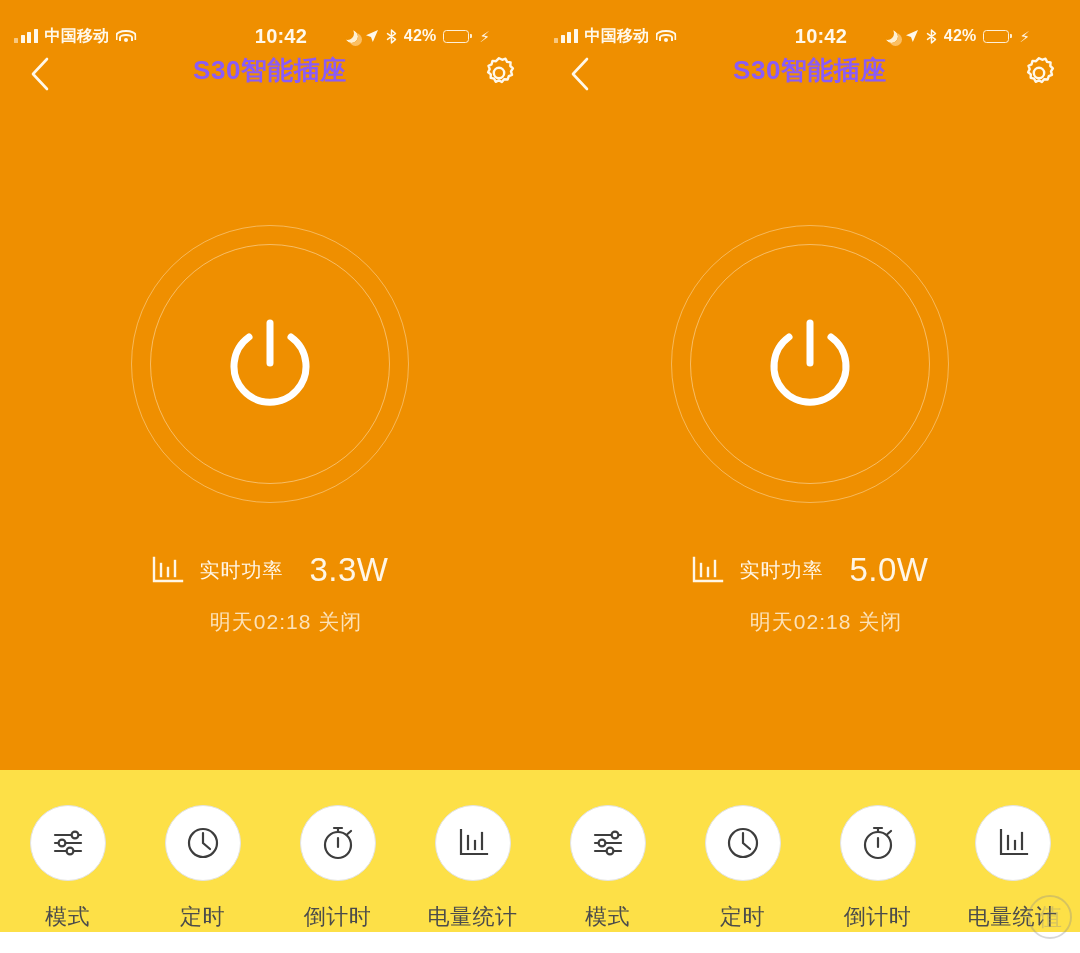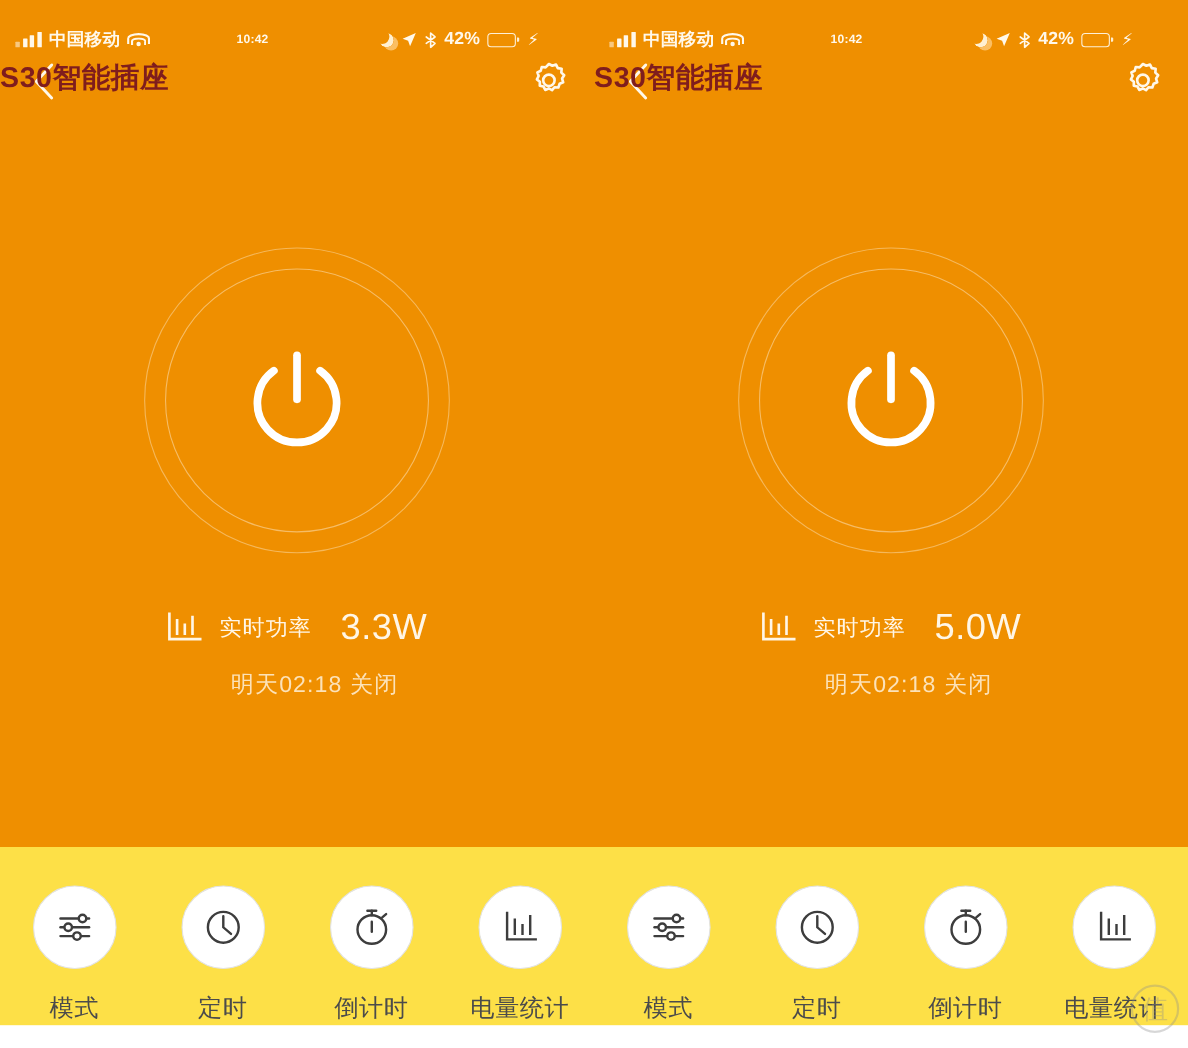--- a/index.html
+++ b/index.html
@@ -15,21 +15,21 @@
   
   .hero{position:absolute;left:0;top:0;width:540px;height:770px;background:#ef8f00;}
 
   
   .statusbar{
     position:absolute;left:0;top:16px;width:540px;height:40px;
     display:flex;align-items:center;color:#fff8ea;
     font-size:17px;font-weight:bold;letter-spacing:.2px;
   }
   .sb-left{display:flex;align-items:center;gap:7px;padding-left:14px;width:215px;box-sizing:border-box;}
-  .sb-center{flex:0 0 auto;width:92px;text-align:left;font-size:11px;font-weight:bold;}
+  .sb-center{flex:0 0 auto;width:92px;text-align:right;font-size:20px;font-weight:bold;}
   .sb-right{display:flex;align-items:center;gap:7px;justify-content:center;flex:1;padding-right:12px;}
 
   .signal{display:flex;align-items:flex-end;gap:2.5px;height:14px;}
   .signal i{display:block;width:4px;background:#fff8ea;border-radius:.5px;}
   .signal i.b1{height:5px;opacity:.55;}
   .signal i.b2{height:8px;}
   .signal i.b3{height:11px;}
   .signal i.b4{height:14px;}
   .carrier{font-size:16px;font-weight:bold;}
 
@@ -56,22 +56,22 @@
     padding:1.5px;box-sizing:border-box;position:relative;}
   .batt .fill{height:100%;background:#4cd35f;border-radius:1.5px;}
   .batt::after{content:"";position:absolute;right:-4px;top:3.5px;width:2px;height:4px;
     background:rgba(255,248,234,.9);border-radius:0 1px 1px 0;}
   .bolt{font-size:15px;line-height:1;color:#fff8ea;margin-left:3px;}
 
   
   .navbar{position:absolute;left:0;top:40px;width:540px;height:68px;}
   .nav-back{position:absolute;left:18px;top:12px;width:44px;height:44px;
     display:flex;align-items:center;justify-content:center;cursor:pointer;}
-  .nav-title{position:absolute;left:0;right:0;top:13px;
-    color:#7f1d1d;font-size:26px;font-weight:bold;letter-spacing:.5px;}
+  .nav-title{position:absolute;left:0;right:0;top:13px;text-align:center;
+    color:#8b5cf6;font-size:26px;font-weight:bold;letter-spacing:.5px;}
   .nav-gear{position:absolute;right:18px;top:10px;width:46px;height:46px;
     display:flex;align-items:center;justify-content:center;cursor:pointer;}
 
   
   .power-wrap{position:absolute;left:50%;top:225px;transform:translateX(-50%);
     width:278px;height:278px;cursor:pointer;}
   .ring-outer{position:absolute;inset:0;border-radius:50%;border:1.6px solid rgba(255,244,225,.40);}
   .ring-inner{position:absolute;inset:19px;border-radius:50%;border:1.6px solid rgba(255,244,225,.45);}
   .power-glyph{position:absolute;left:50%;top:50%;transform:translate(-50%,-50%);
     width:106px;height:106px;}

